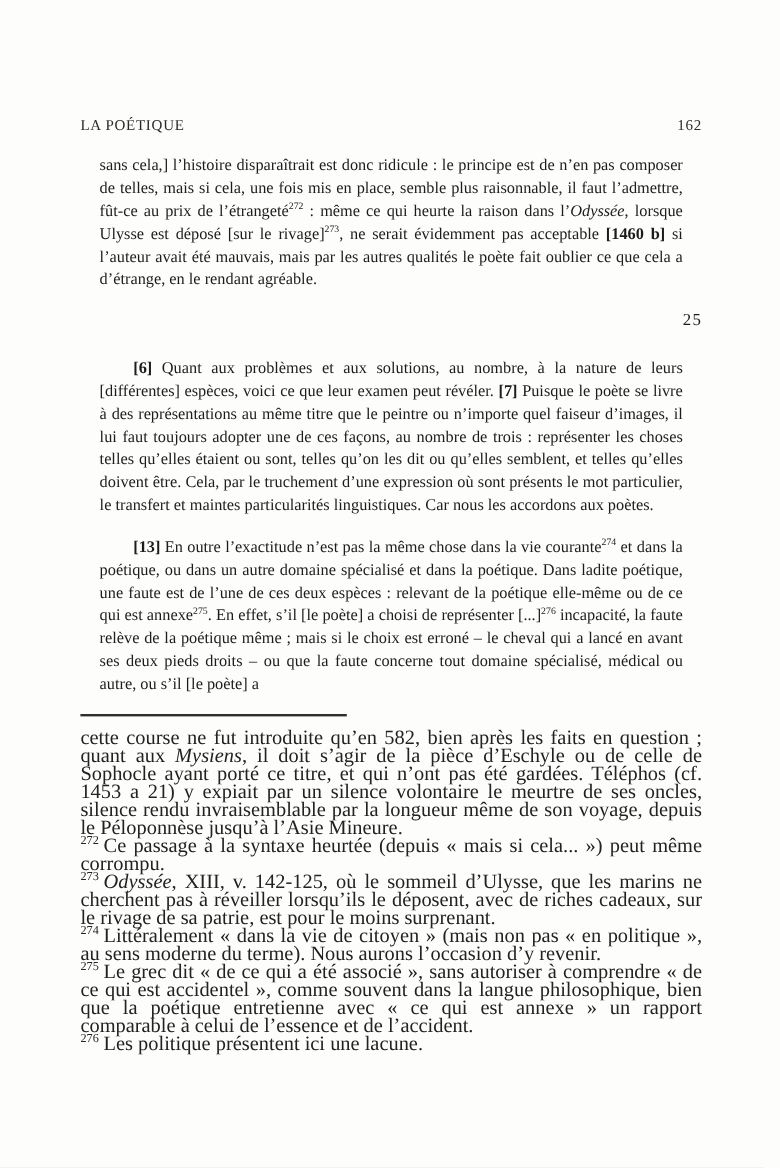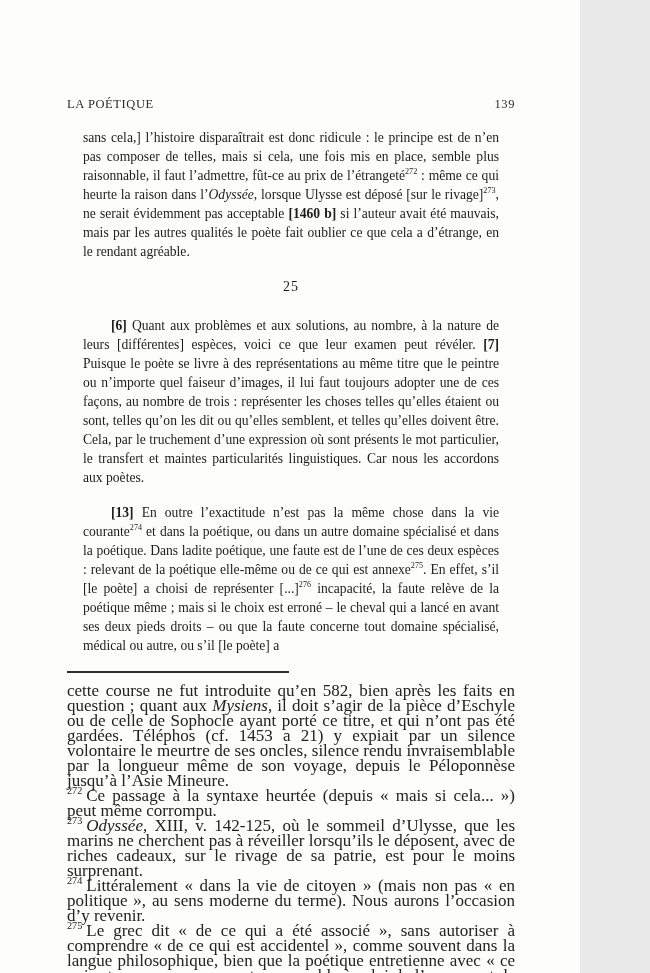--- a/index.html
+++ b/index.html
@@ -3,21 +3,21 @@
 <meta charset="utf-8">
 <style>
   * { margin: 0; padding: 0; box-sizing: border-box; }
   html, body { background: #e9e9e9; }
   body {
     width: 650px; height: 973px;
     font-family: "Liberation Serif", "DejaVu Serif", serif;
     overflow: hidden;
   }
   .page {
-    width: 580px; height: 973px;
+    width: 650px; height: 973px;
     background: #fdfdfb;
     color: #1e1e1e;
     padding: 97px 65px 0 67px;
     position: relative;
     overflow: hidden;
   }
   .running-head {
     display: flex;
     justify-content: space-between;
     align-items: baseline;
@@ -29,21 +29,21 @@
   .running-head .title { text-transform: uppercase; }
   .body-text {
     font-size: 13.6px;
     line-height: 19px;
     text-align: justify;
     color: #1c1c1c;
   }
   .para { margin: 16px; }
   .para.indent { text-indent: 28px; }
   .section-number {
-    text-align: center;
+    text-align: right;
     font-size: 14px;
     margin: 13px 0 20px 0;
     letter-spacing: 1px;
   }
   sup {
     font-size: 0.60em;
     line-height: 0;
     vertical-align: super;
     letter-spacing: 0;
   }
@@ -63,21 +63,21 @@
   .fn { margin: 0; }
   .fn .fn-num { margin-right: 4px; }
 </style>
 </head>
 <body>
 
 <div class="page">
 
   <div class="running-head">
     <span class="title">LA POÉTIQUE</span>
-    <span>139</span>
+    <span>162</span>
   </div>
 
   <div class="body-text">
     <p class="para no-indent"><span>sans cela,] l’histoire disparaîtrait est donc ridicule : le principe est de n’en pas composer de telles, mais si cela, une fois mis en place, semble plus raisonnable, il faut l’admettre, fût-ce au prix de l’étrangeté</span><sup>272</sup><span> : même ce qui heurte la raison dans l’</span><em>Odyssée</em><span>, lorsque Ulysse est déposé [sur le rivage]</span><sup>273</sup><span>, ne serait évidemment pas acceptable </span><strong>[1460 b]</strong><span> si l’auteur avait été mauvais, mais par les autres qualités le poète fait oublier ce que cela a d’étrange, en le rendant agréable.</span></p>
 
     <div class="section-number">25</div>
 
     <p class="para indent"><strong>[6]</strong><span> Quant aux problèmes et aux solutions, au nombre, à la nature de leurs [différentes] espèces, voici ce que leur examen peut révéler. </span><strong>[7]</strong><span> Puisque le poète se livre à des représentations au même titre que le peintre ou n’importe quel faiseur d’images, il lui faut toujours adopter une de ces façons, au nombre de trois : représenter les choses telles qu’elles étaient ou sont, telles qu’on les dit ou qu’elles semblent, et telles qu’elles doivent être. Cela, par le truchement d’une expression où sont présents le mot particulier, le transfert et maintes particularités linguistiques. Car nous les accordons aux poètes.</span></p>
     <p class="para indent"><strong>[13]</strong><span> En outre l’exactitude n’est pas la même chose dans la vie courante</span><sup>274</sup><span> et dans la poétique, ou dans un autre domaine spécialisé et dans la poétique. Dans ladite poétique, une faute est de l’une de ces deux espèces : relevant de la poétique elle-même ou de ce qui est annexe</span><sup>275</sup><span>. En effet, s’il [le poète] a choisi de représenter [...]</span><sup>276</sup><span> incapacité, la faute relève de la poétique même ; mais si le choix est erroné – le cheval qui a lancé en avant ses deux pieds droits – ou que la faute concerne tout domaine spécialisé, médical ou autre, ou s’il [le poète] a</span></p>
   </div>

